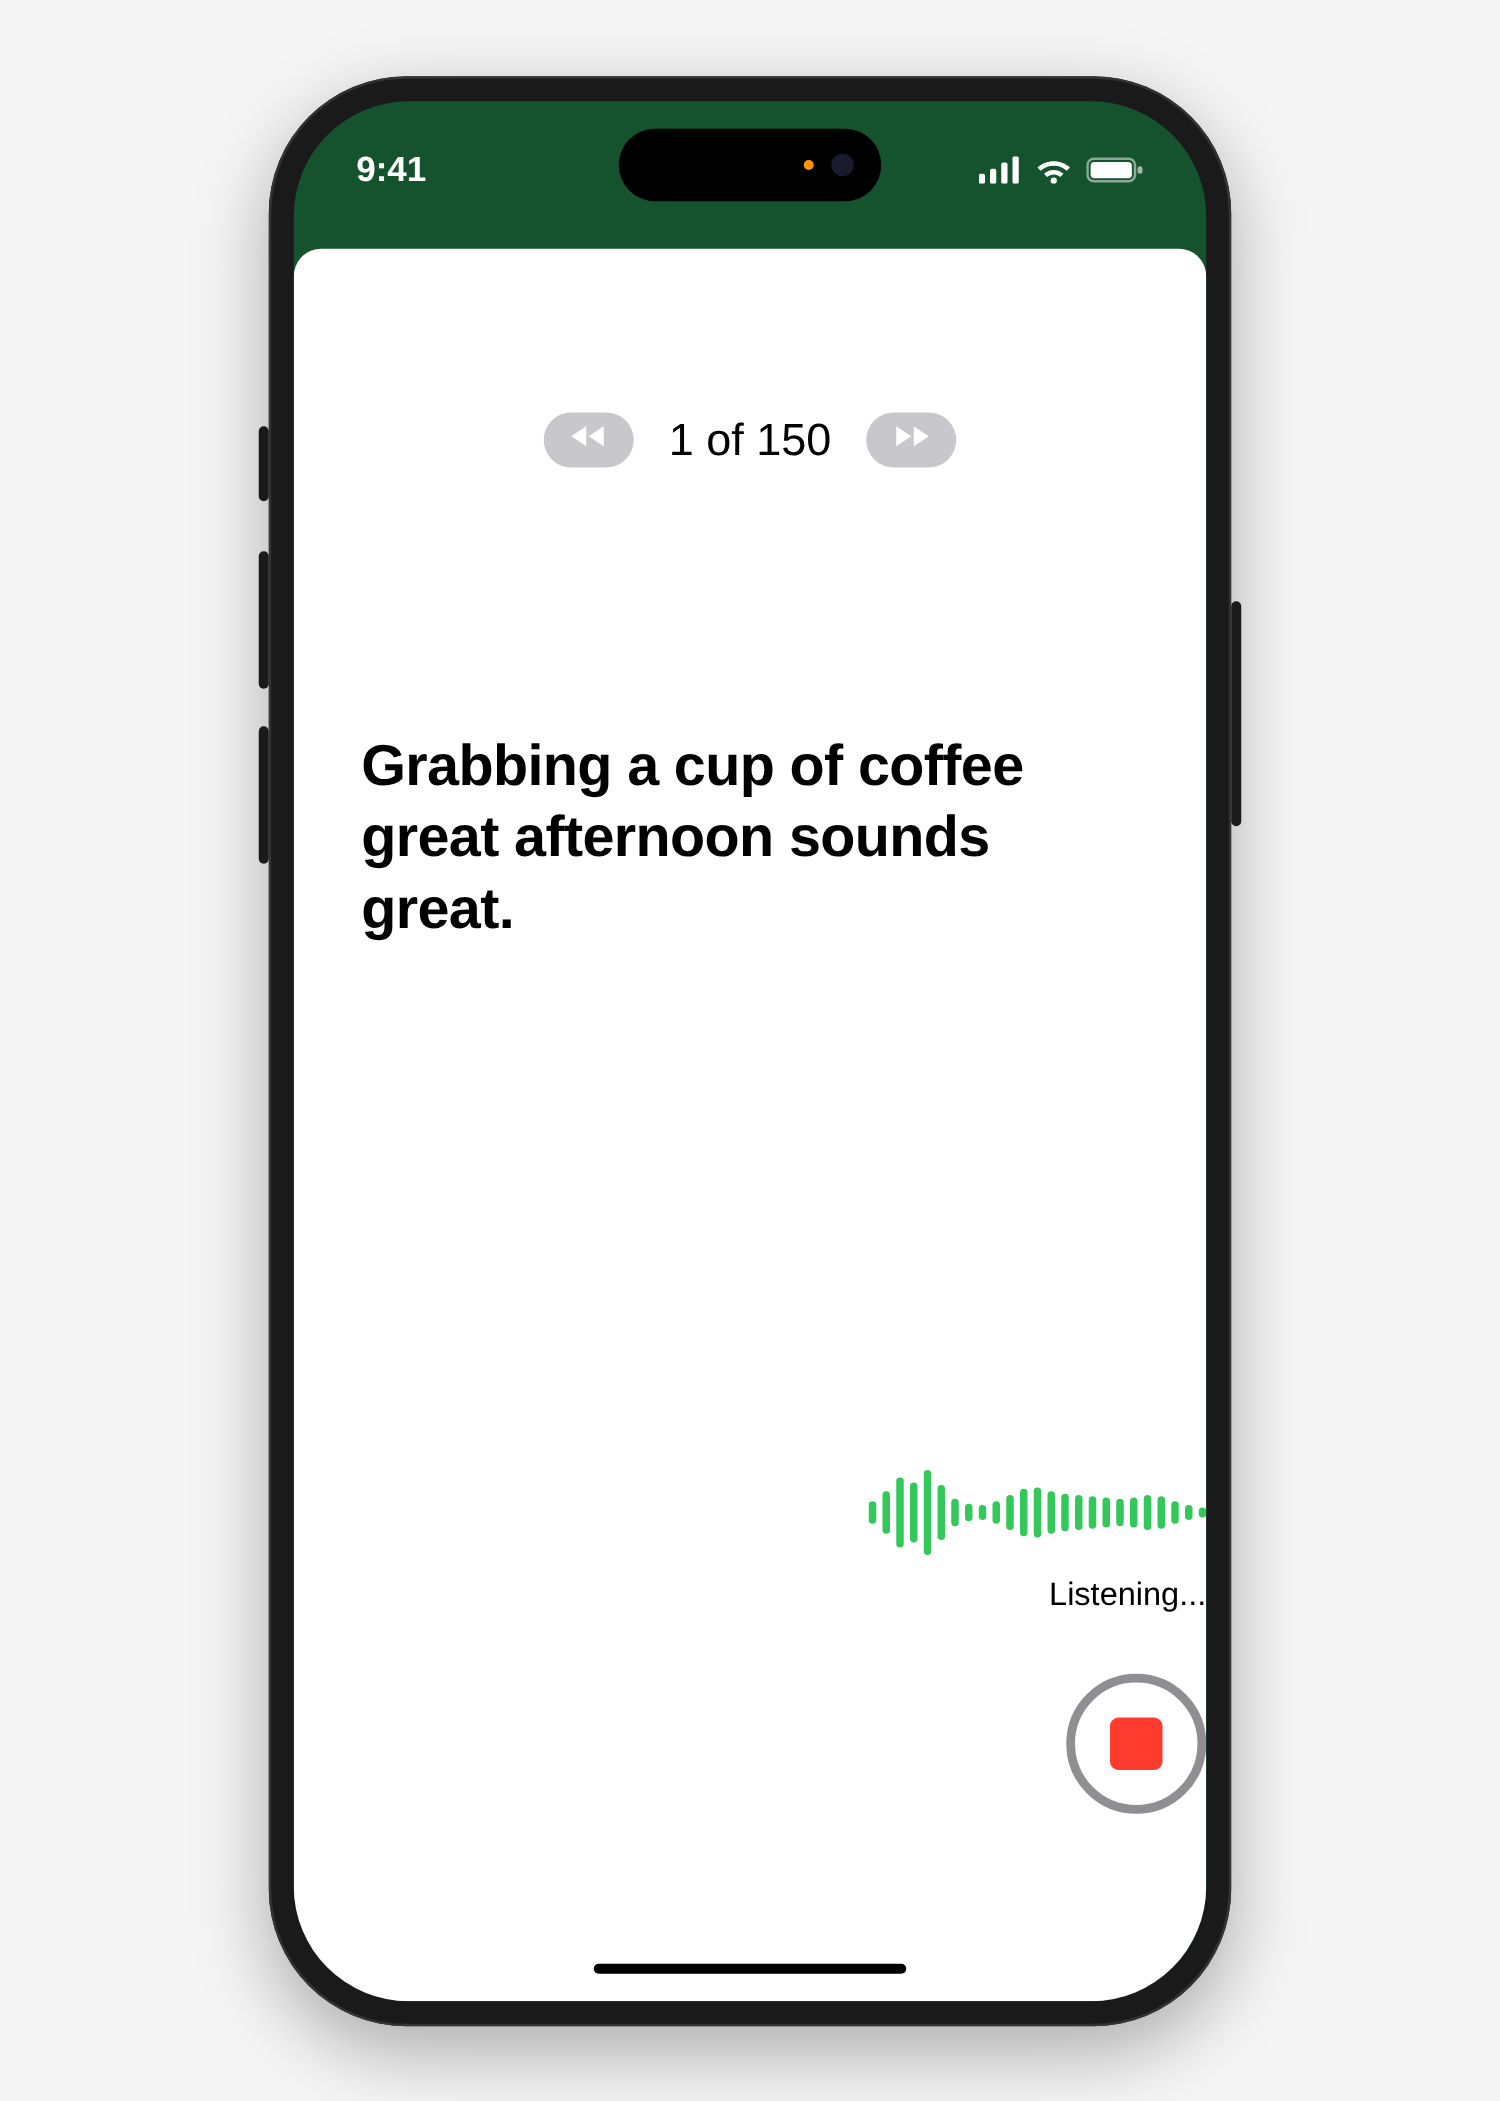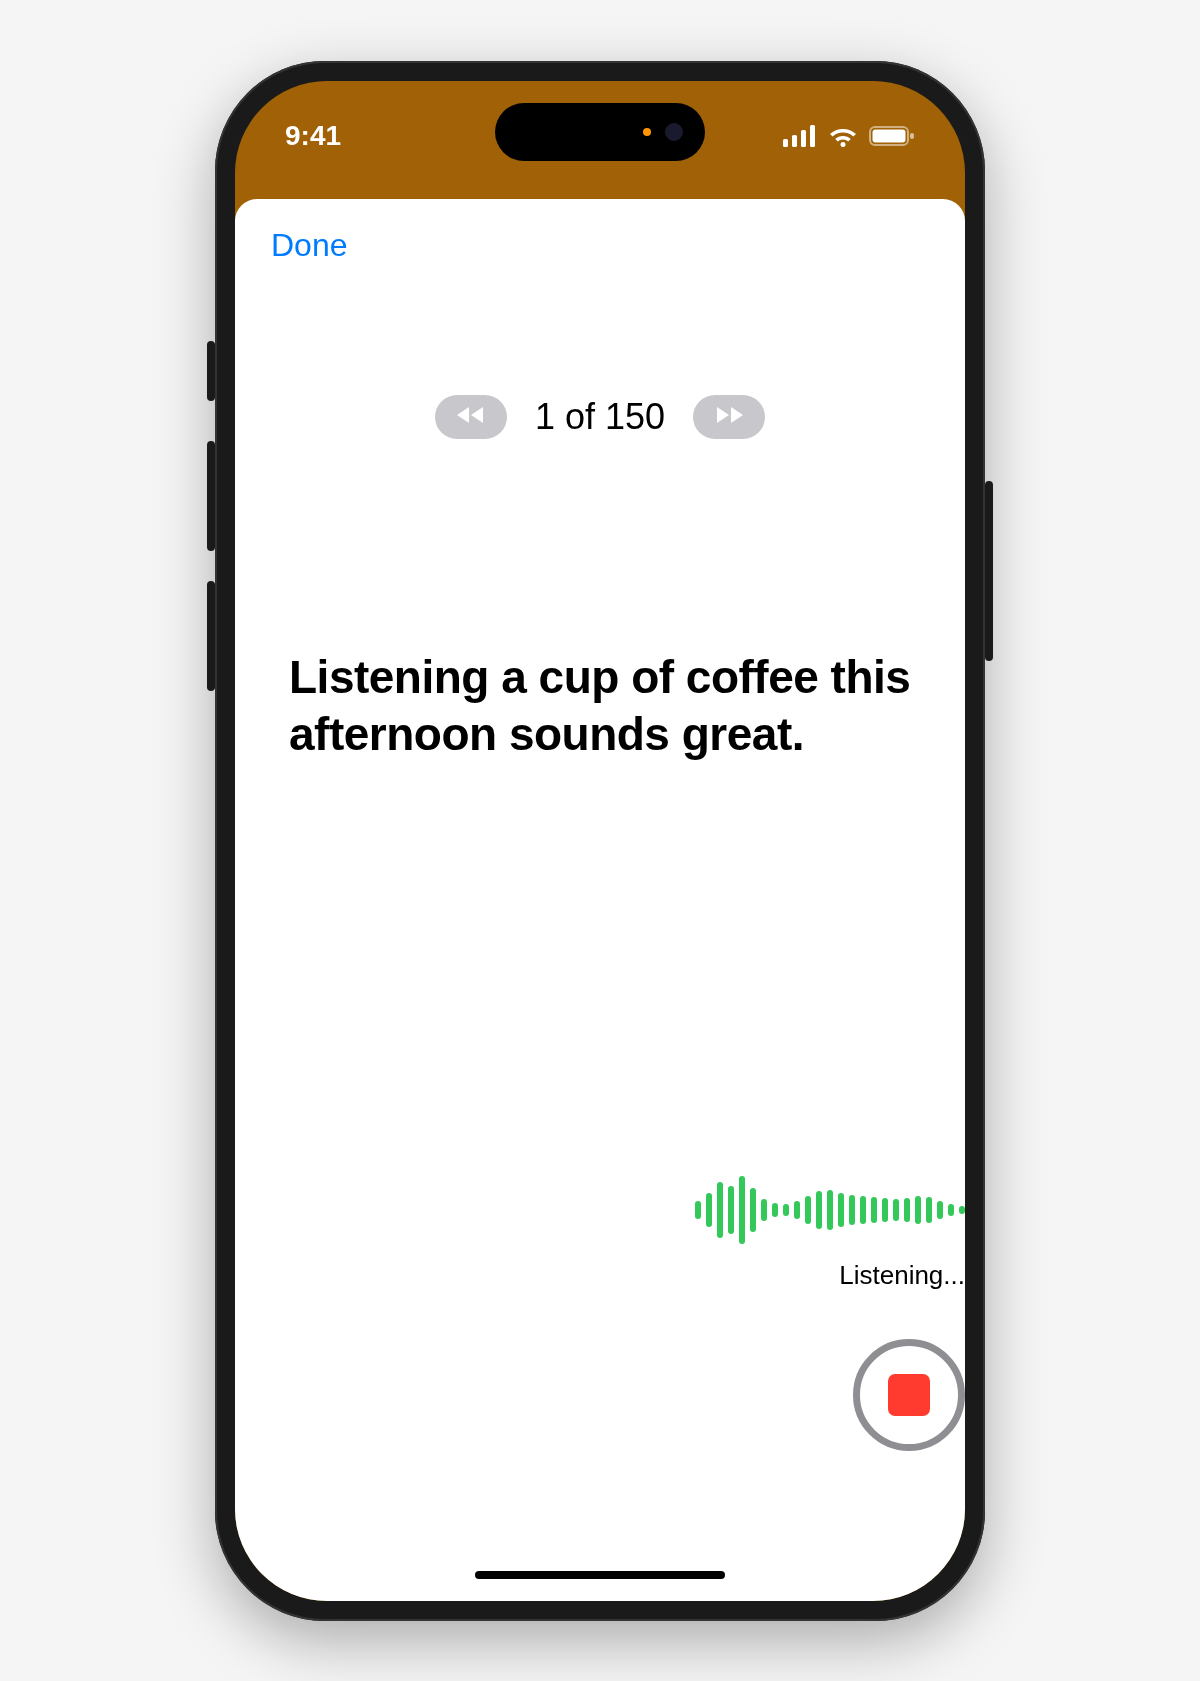--- a/index.html
+++ b/index.html
@@ -26,21 +26,21 @@
       background: #1a1a1a;
       border-radius: 4px;
     }
     .side-btn.left-1 { left: -8px; top: 280px; width: 8px; height: 60px; }
     .side-btn.left-2 { left: -8px; top: 380px; width: 8px; height: 110px; }
     .side-btn.left-3 { left: -8px; top: 520px; width: 8px; height: 110px; }
     .side-btn.right-1 { right: -8px; top: 420px; width: 8px; height: 180px; }
     .screen {
       width: 100%;
       height: 100%;
-      background: #a16207;
+      background: #14532d;
       border-radius: 92px;
       overflow: hidden;
       position: relative;
     }
     .status-bar {
       height: 90px;
       display: flex;
       align-items: center;
       justify-content: space-between;
       padding: 20px 50px 0;
@@ -252,23 +252,20 @@
               <rect x="3.5" y="4.5" width="33" height="13" rx="3" fill="#fff"></rect>
               <rect x="41" y="8" width="4" height="6" rx="2" fill="#fff" opacity="0.6"></rect>
             </svg>
         </span>
       </div>
     </div>
 
     <div class="sheet-gap"></div>
 
     <div class="sheet">
-      <div class="nav-bar">
-        <span class="done-link">Done</span>
-      </div>
 
       <div class="heading-area">
         <div class="pager">
           <div class="pager-btn">
             <span>
               <svg width="32" height="20" viewBox="0 0 32 20">
                   <g fill="#fff">
                     <path d="M14 2 L2 10 L14 18 Z"></path>
                     <path d="M28 2 L16 10 L28 18 Z"></path>
                   </g>
@@ -283,21 +280,21 @@
                     <path d="M4 2 L16 10 L4 18 Z"></path>
                     <path d="M18 2 L30 10 L18 18 Z"></path>
                   </g>
                 </svg>
             </span>
           </div>
         </div>
       </div>
 
       <div class="phrase-area">
-        <p class="phrase-text">Listening a cup of coffee this afternoon sounds great.</p>
+        <p class="phrase-text">Grabbing a cup of coffee great afternoon sounds great.</p>
       </div>
 
       <div class="audio-area">
         <div class="waveform" id="waveform">
             <div class="wbar" style="height: 18px;"></div>
             <div class="wbar" style="height: 34px;"></div>
             <div class="wbar" style="height: 56px;"></div>
             <div class="wbar" style="height: 48px;"></div>
             <div class="wbar" style="height: 68px;"></div>
             <div class="wbar" style="height: 44px;"></div>

